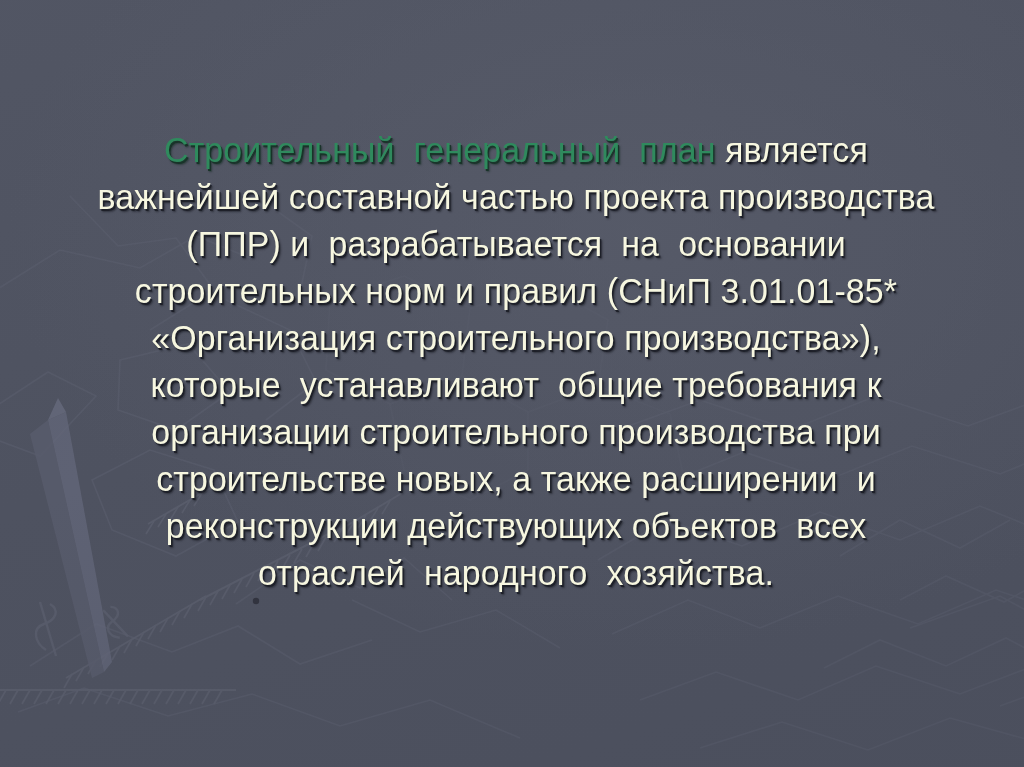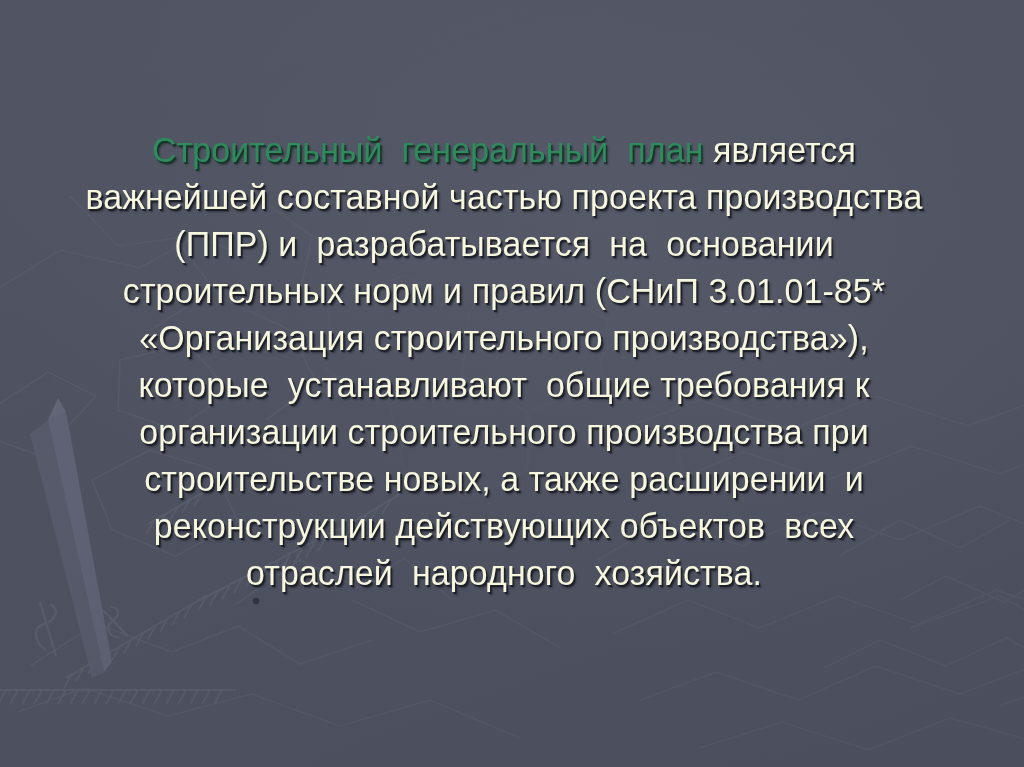--- a/index.html
+++ b/index.html
@@ -39,21 +39,21 @@
     width: 1024px; height: 767px;
     background:
       radial-gradient(ellipse 900px 600px at 62% 30%, rgba(92,96,110,0.55) 0%, rgba(78,82,96,0.0) 70%),
       linear-gradient(160deg, rgba(86,90,104,0.45) 0%, rgba(72,76,90,0.0) 45%, rgba(70,74,88,0.35) 100%);
     pointer-events: none;
   }
 
   
   #text-block {
     position: absolute;
-    left: 0;
+    left: 12px;
     top: 126px;
     width: 1008px;
     text-align: center;
   }
   .line {
     display: block;
     font-family: "Liberation Sans", sans-serif;
     font-size: 35px;
     line-height: 47px;
     font-weight: 400;

